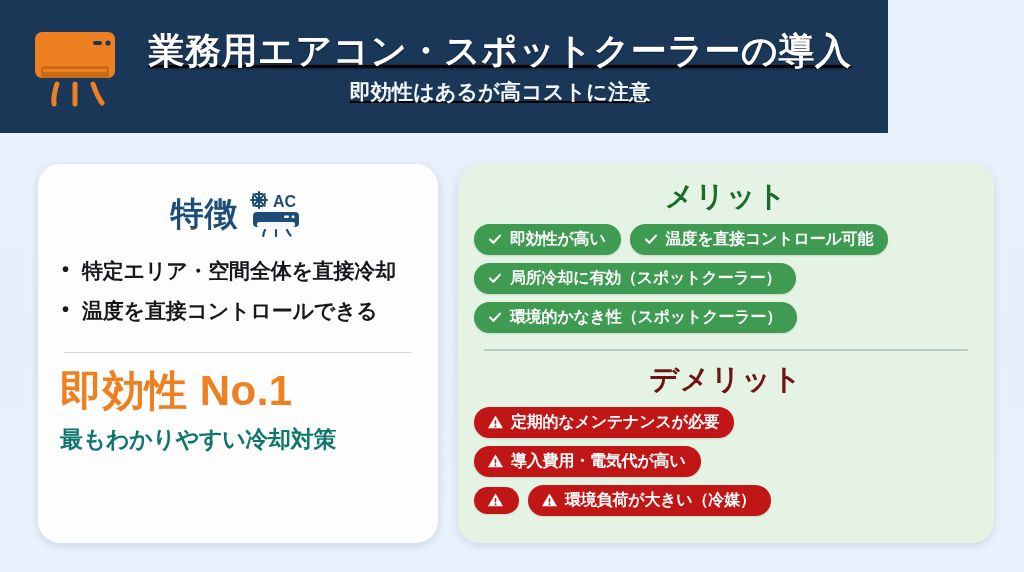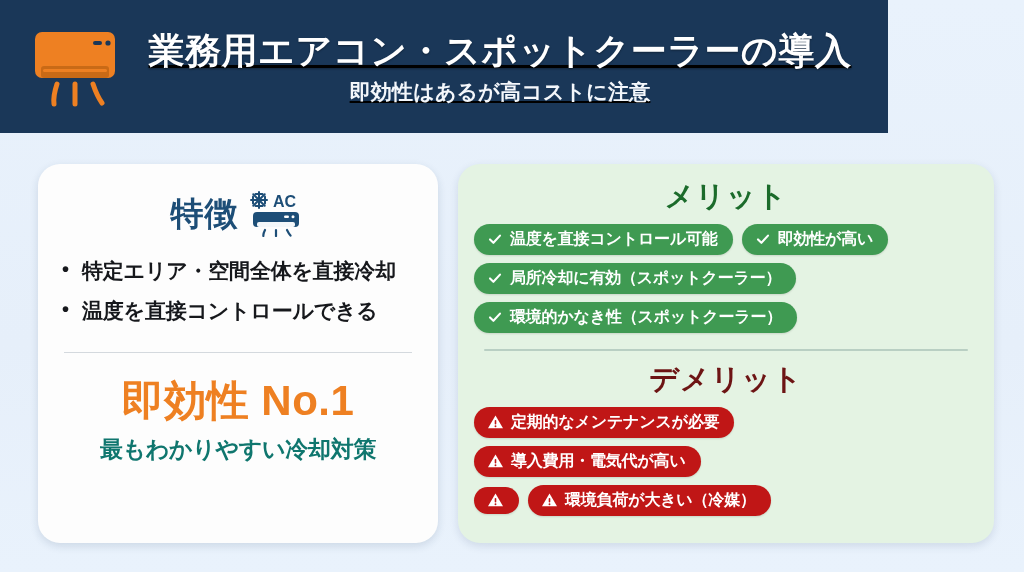--- a/index.html
+++ b/index.html
@@ -137,22 +137,22 @@
     top: -1px;
     font-size: 20px;
     color: #16181c;
   }
   .divider {
     height: 1px;
     background: #d4d9de;
     margin: 16px 4px 0 4px;
   }
   .highlight-wrap {
-    margin-top: 26px;
-    text-align: center;
+    margin-top: 16px;
+    text-align: left;
   }
   .highlight-main {
     font-size: 42px;
     font-weight: bold;
     color: #ee8022;
     line-height: 1.05;
     letter-spacing: 0.5px;
   }
   .highlight-sub {
     font-size: 23px;
@@ -292,27 +292,27 @@
     <div class="right-panel">
 
       <div class="section-title merit">メリット</div>
 
       <div class="chip-rows">
         <div class="chip-row">
           <span class="chip merit">
             <svg class="chip-icon check-icon" viewBox="0 0 16 16">
               <path d="M3 8.4 L6.4 11.8 L13 4.6" stroke="#ffffff" stroke-width="2.1" fill="none" stroke-linecap="round" stroke-linejoin="round"></path>
             </svg>
-            <span>温度を直接コントロール可能</span>
+            <span>即効性が高い</span>
           </span>
           <span class="chip merit">
             <svg class="chip-icon check-icon" viewBox="0 0 16 16">
               <path d="M3 8.4 L6.4 11.8 L13 4.6" stroke="#ffffff" stroke-width="2.1" fill="none" stroke-linecap="round" stroke-linejoin="round"></path>
             </svg>
-            <span>即効性が高い</span>
+            <span>温度を直接コントロール可能</span>
           </span>
         </div>
         <div class="chip-row">
           <span class="chip merit">
             <svg class="chip-icon check-icon" viewBox="0 0 16 16">
               <path d="M3 8.4 L6.4 11.8 L13 4.6" stroke="#ffffff" stroke-width="2.1" fill="none" stroke-linecap="round" stroke-linejoin="round"></path>
             </svg>
             <span>局所冷却に有効（スポットクーラー）</span>
           </span>
         </div>

